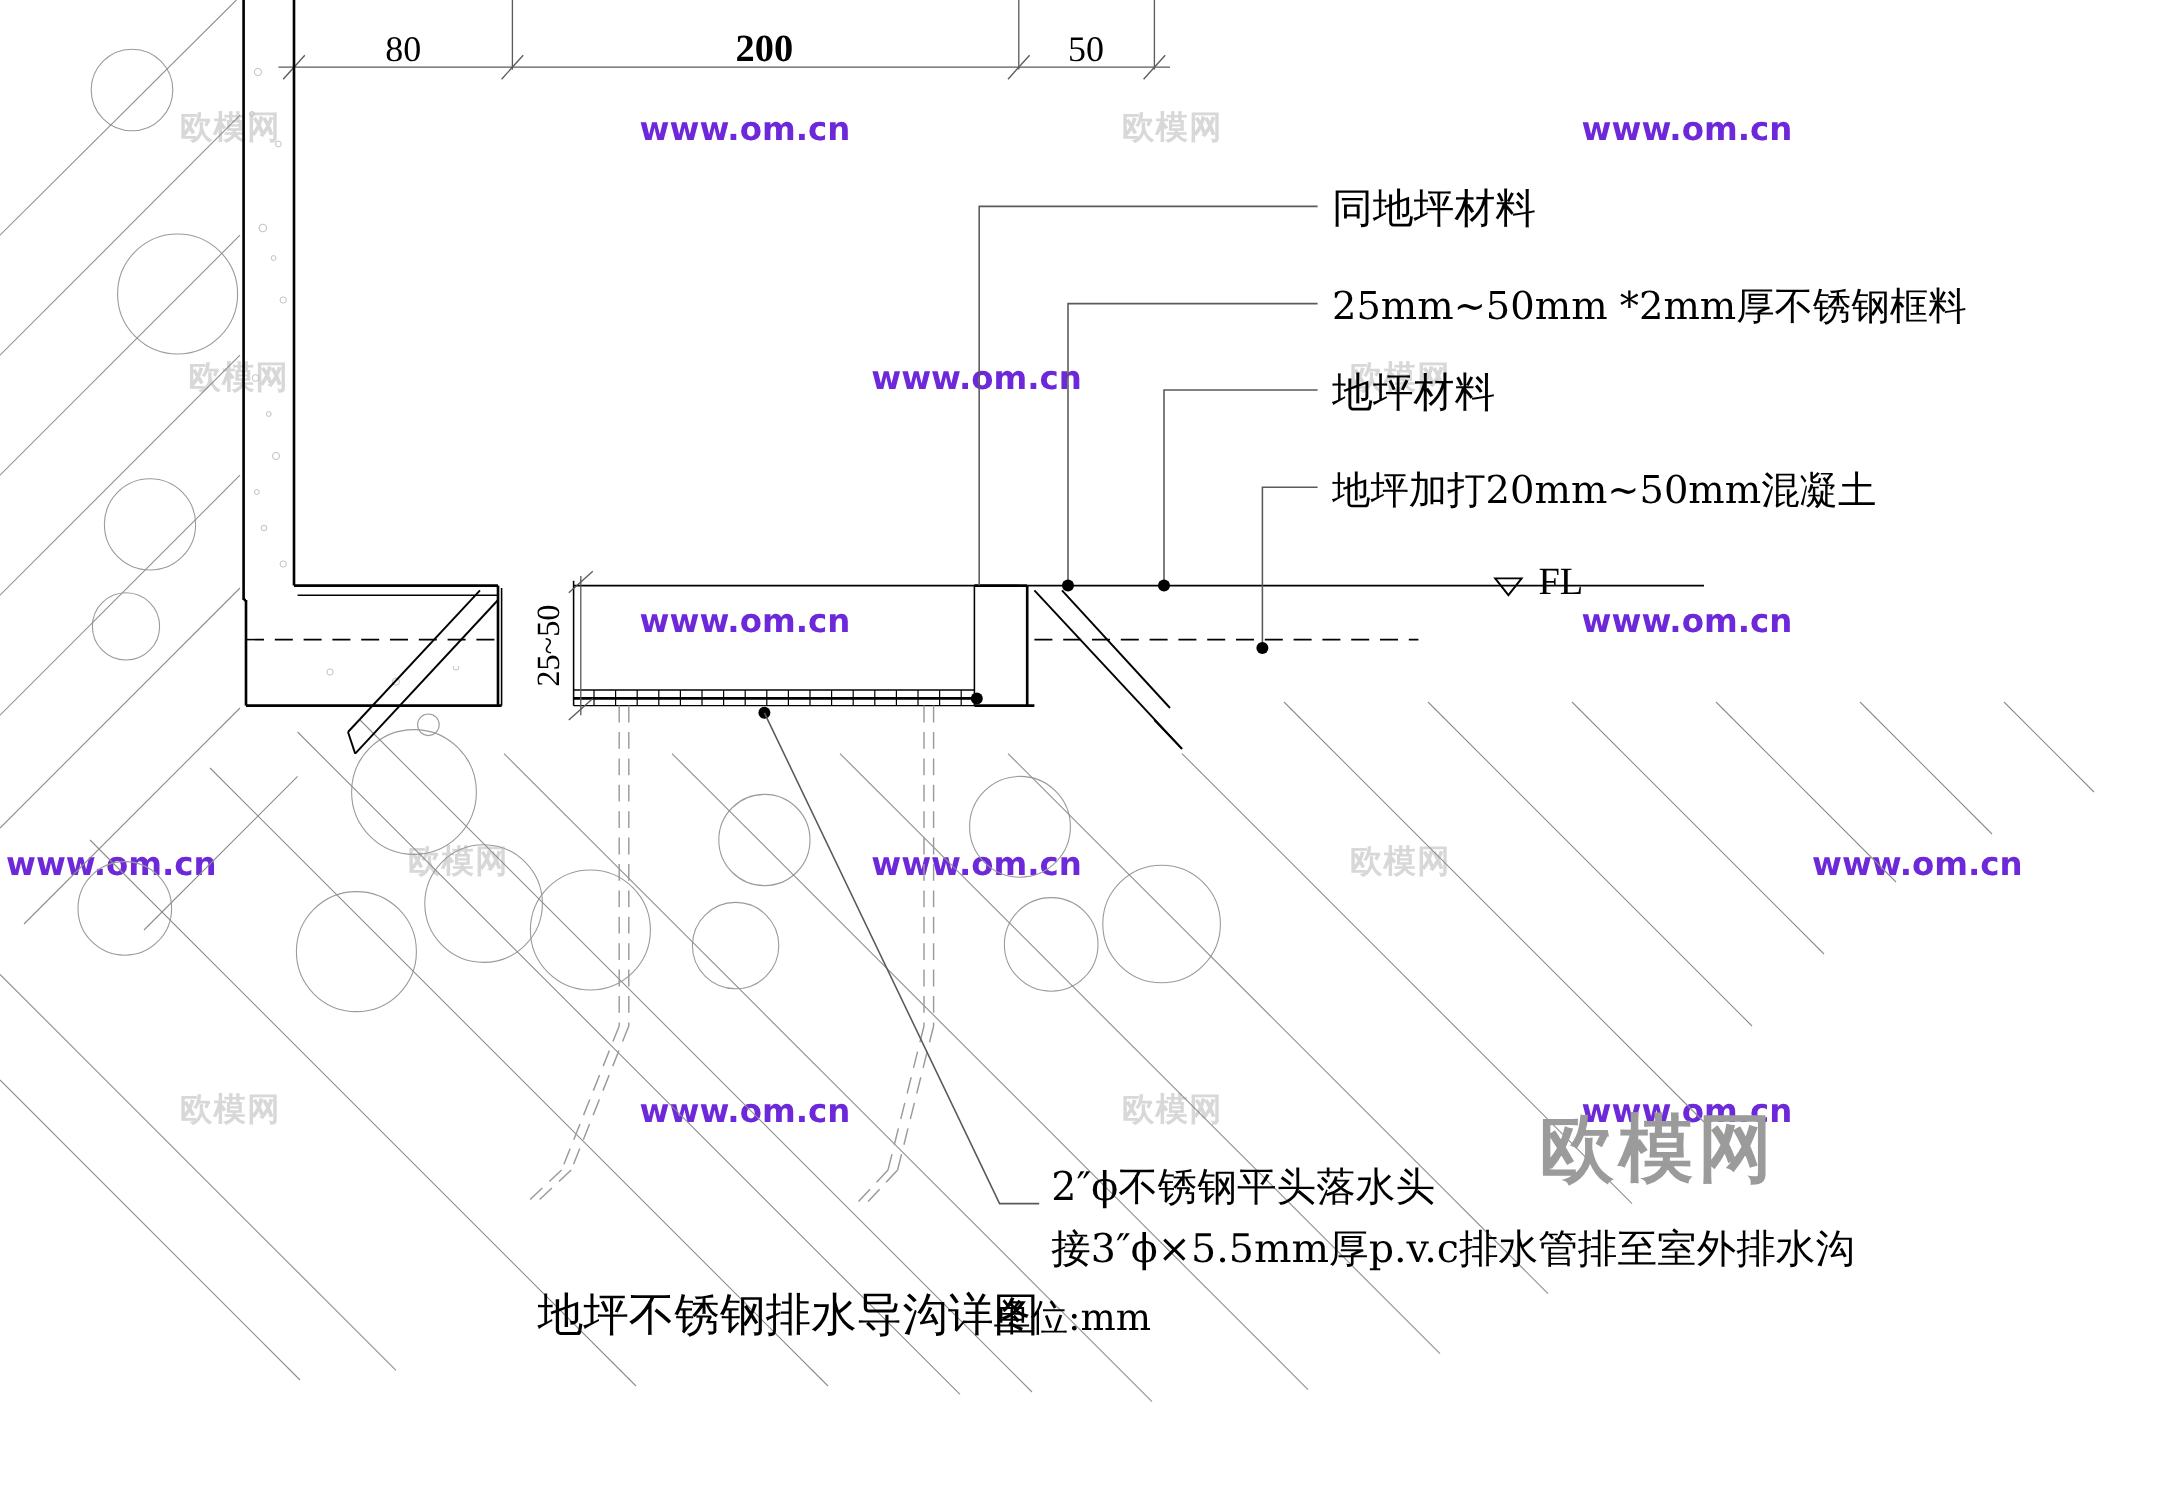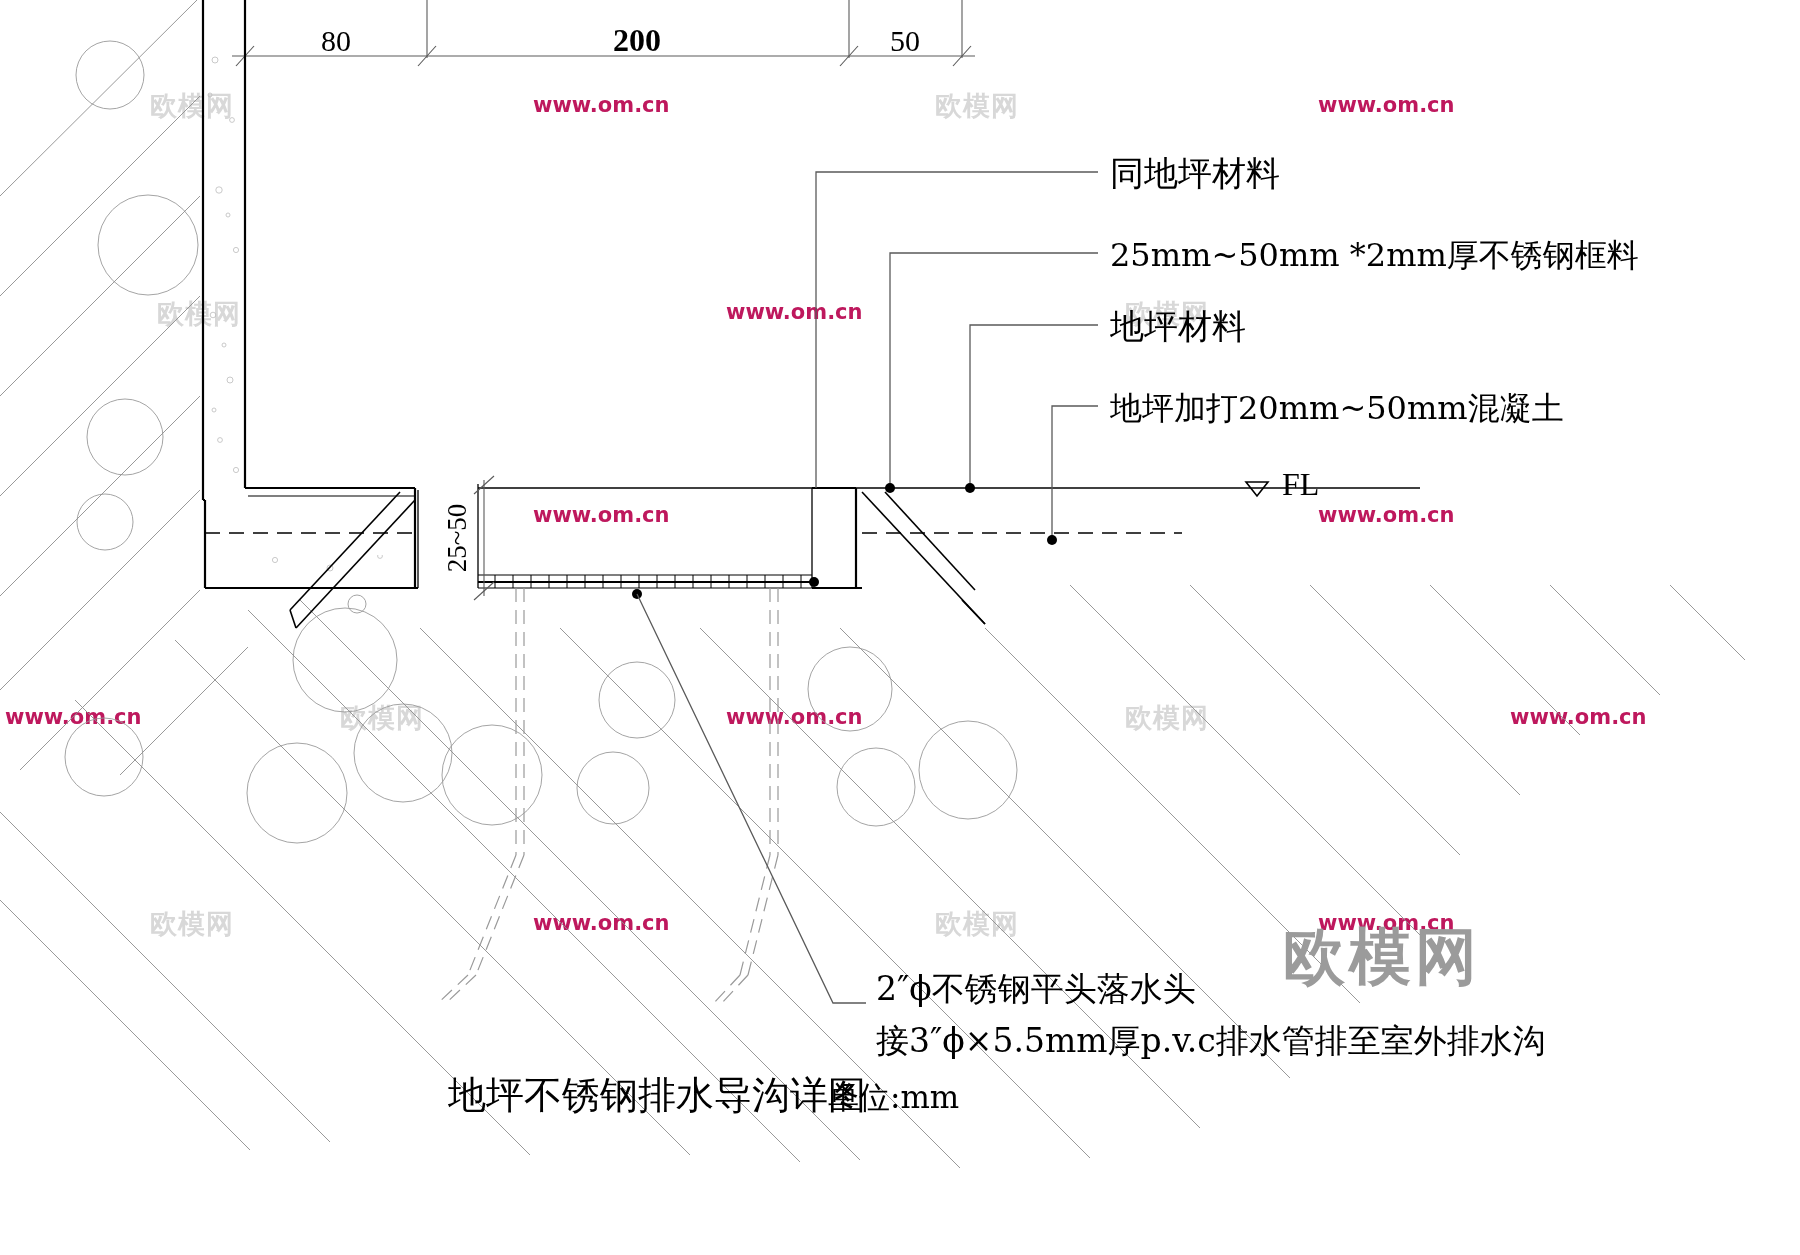--- a/index.html
+++ b/index.html
@@ -41,23 +41,23 @@
     font-weight: 700;
     white-space: nowrap;
     pointer-events: none;
     user-select: none;
   }
   .wm-cn {
     font-size: 27px;
     letter-spacing: 1px;
   }
   .wm-url {
-    font-size: 21px;
+    font-size: 27px;
     letter-spacing: 0px;
-    color: #be185d;
+    color: #6d28d9;
   }
   .wm-big {
     position: absolute;
     font-family: "DejaVu Sans", "Liberation Sans", sans-serif;
     color: #9b9b9b;
     font-weight: 700;
     font-size: 62px;
     letter-spacing: 4px;
     white-space: nowrap;
     pointer-events: none;

